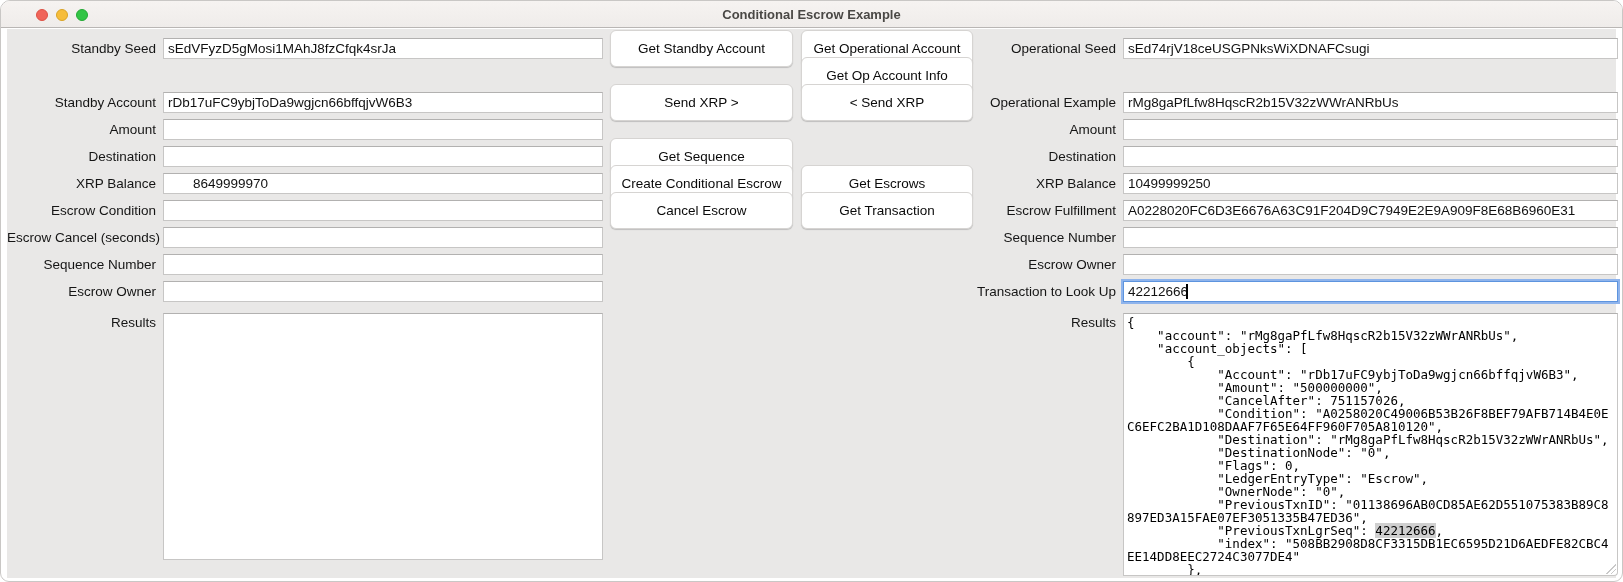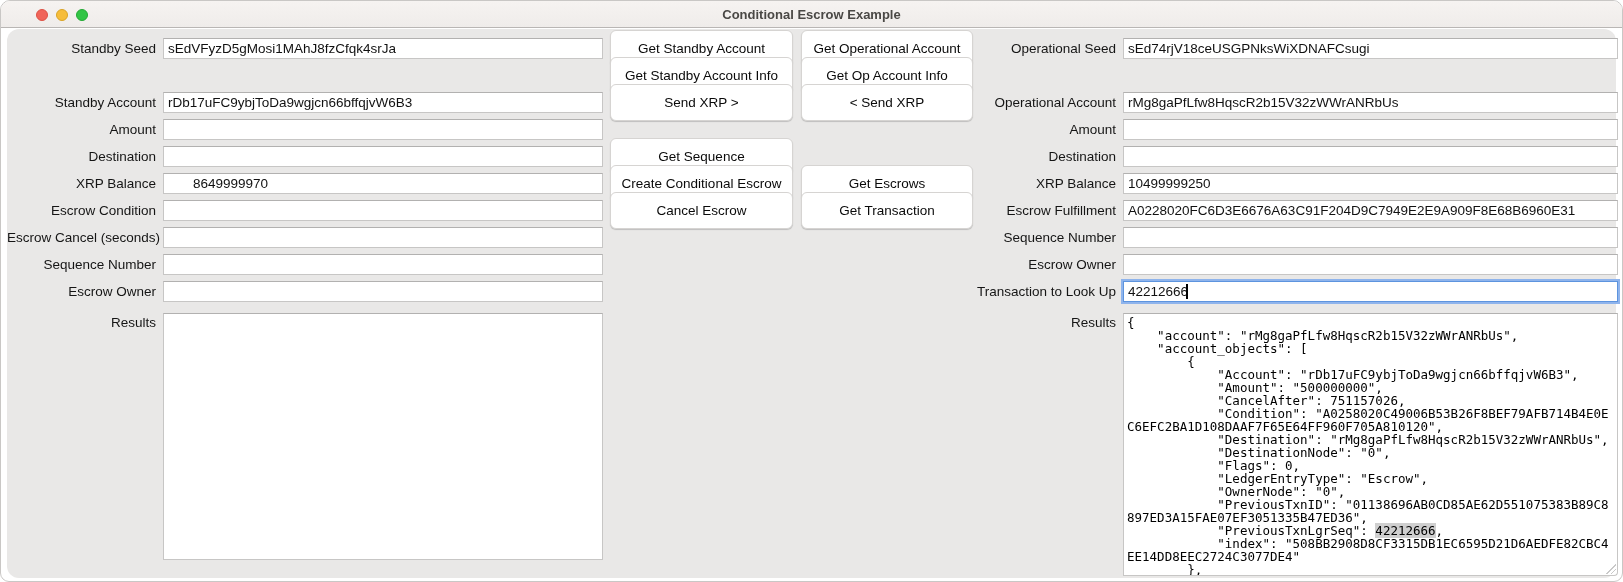--- a/index.html
+++ b/index.html
@@ -8,21 +8,21 @@
 
   
   .titlebar { position:relative; height:27px; background:linear-gradient(#f6f3f1,#efecea); border-bottom:1px solid #b9b6b4; }
   .titlebar .title { position:absolute; left:0; right:0; top:0; height:36px; line-height:27px; text-align:center; font-size:13px; font-weight:bold; color:#4a4845; }
   .tl { position:absolute; top:8px; width:12px; height:12px; border-radius:50%; }
   .tl.red   { left:35px; background:var(--tl-red);   border:0.5px solid #dd5144; }
   .tl.yel   { left:55px; background:var(--tl-yellow);border:0.5px solid #d9a325; }
   .tl.grn   { left:75px; background:var(--tl-green); border:0.5px solid #24a934; }
 
   
-  .content { position:absolute; left:6px; right:6px; top:28px; height:549px; background:#e9e8e7;border-radius:12px; }
+  .content { position:absolute; left:6px; right:6px; top:28px; height:549px; background:#e9e8e7; }
   .grid { display:grid; grid-template-columns:156px 440px 7px 183px 8px 172px 150px 495px; grid-template-rows:repeat(10,27px) auto; padding-top:6px; }
 
   .lbl { font-size:13.5px; color:#151515; text-align:right; padding-right:7px; align-self:center; white-space:nowrap; }
   .lbl.top { align-self:start; padding-top:5px; }
 
   .entry { width:100%; height:21px; align-self:center; background:#fff; border:1px solid #c7c6c5; border-top-color:#b2b1b0; font-size:13.5px; color:#111; padding:0 4px; font-family:"Liberation Sans", sans-serif; outline:none; }
   .entrywrap { position:relative; align-self:center; width:100%; height:21px; }
   .entrywrap .entry { position:absolute; inset:0; }
   .entry.focused { border:1px solid #5d94de; box-shadow:0 0 0 2px var(--focus-ring); }
   .caret { position:absolute; left:63px; top:3px; width:1.5px; height:15px; background:#000; }
@@ -51,28 +51,27 @@
   <div class="content">
     <div class="grid">
 
       <div class="lbl" style="grid-area:1/1">Standby Seed</div>
       <input class="entry" style="grid-area: 1 / 2;" value="sEdVFyzD5gMosi1MAhJ8fzCfqk4srJa">
       <button class="btn" style="grid-area:1/4">Get Standby Account</button>
       <button class="btn" style="grid-area:1/6">Get Operational Account</button>
       <div class="lbl" style="grid-area:1/7">Operational Seed</div>
       <input class="entry" style="grid-area: 1 / 8;" value="sEd74rjV18ceUSGPNksWiXDNAFCsugi">
 
-      <button class="btn" style="grid-area:2/4">Get Standby Account Info</button>
       <button class="btn" style="grid-area:2/6">Get Op Account Info</button>
 
       <div class="lbl" style="grid-area:3/1">Standby Account</div>
       <input class="entry" style="grid-area: 3 / 2;" value="rDb17uFC9ybjToDa9wgjcn66bffqjvW6B3">
       <button class="btn" style="grid-area:3/4">Send XRP &gt;</button>
       <button class="btn" style="grid-area:3/6">&lt; Send XRP</button>
-      <div class="lbl" style="grid-area:3/7">Operational Account</div>
+      <div class="lbl" style="grid-area:3/7">Operational Example</div>
       <input class="entry" style="grid-area: 3 / 8;" value="rMg8gaPfLfw8HqscR2b15V32zWWrANRbUs">
 
       <div class="lbl" style="grid-area:4/1">Amount</div>
       <input class="entry" style="grid-area: 4 / 2;" value="">
       <div class="lbl" style="grid-area:4/7">Amount</div>
       <input class="entry" style="grid-area: 4 / 8;" value="">
 
       <div class="lbl" style="grid-area:5/1">Destination</div>
       <input class="entry" style="grid-area: 5 / 2;" value="">
       <button class="btn" style="grid-area:5/4">Get Sequence</button>

